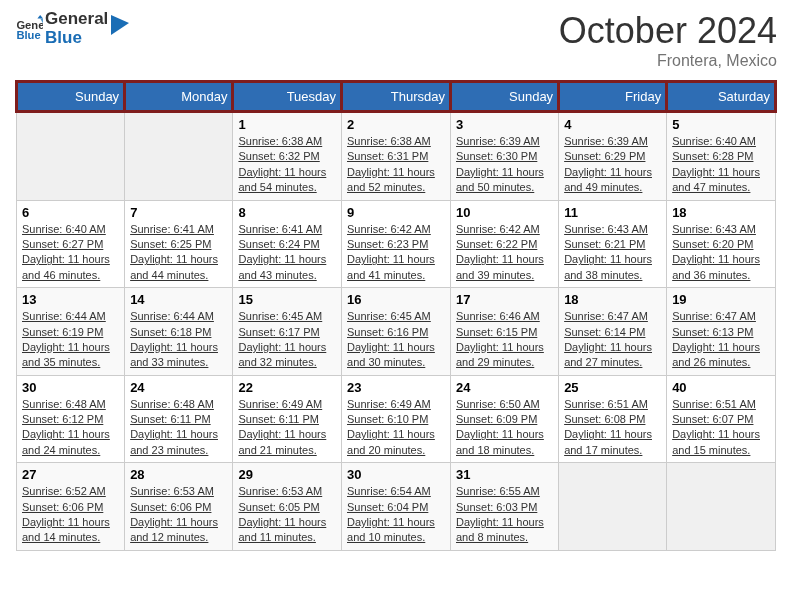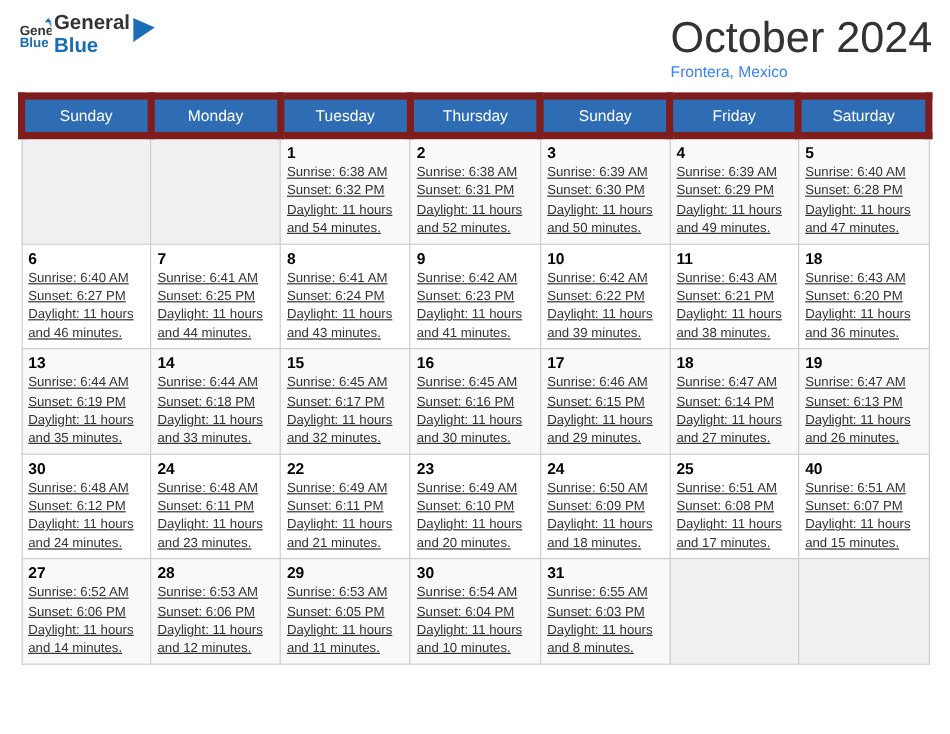--- a/index.html
+++ b/index.html
@@ -19,43 +19,44 @@
     .logo {
       display: flex;
       align-items: center;
       gap: 2px;
     }
     .logo-icon {
       width: 28px;
       height: 28px;
     }
     .title-block {
+      text-align: right;
     }
     .month-title {
       font-size: 36px;
       font-weight: normal;
       color: #333;
     }
     .location {
-      font-size: 13px;
-      color: #3b82f6;
+      font-size: 16px;
+      color: #737373;
     }
     table {
       width: 100%;
       border-collapse: collapse;
       font-size: 11px;
     }
     thead tr th {
       background-color: #2e6db4;
       color: #fff;
       padding: 6px 4px;
-      text-align: center;
+      text-align: right;
       font-size: 13px;
       font-weight: normal;
-      border: 6px solid #7f1d1d;
+      border: 3px solid #7f1d1d;
     }
     tbody tr td {
       border: 1px solid #ccc;
       vertical-align: top;
       padding: 4px 5px;
       height: 80px;
       width: 113px;
     }
     tbody tr:nth-child(odd) td {
       background-color: #f9f9f9;

